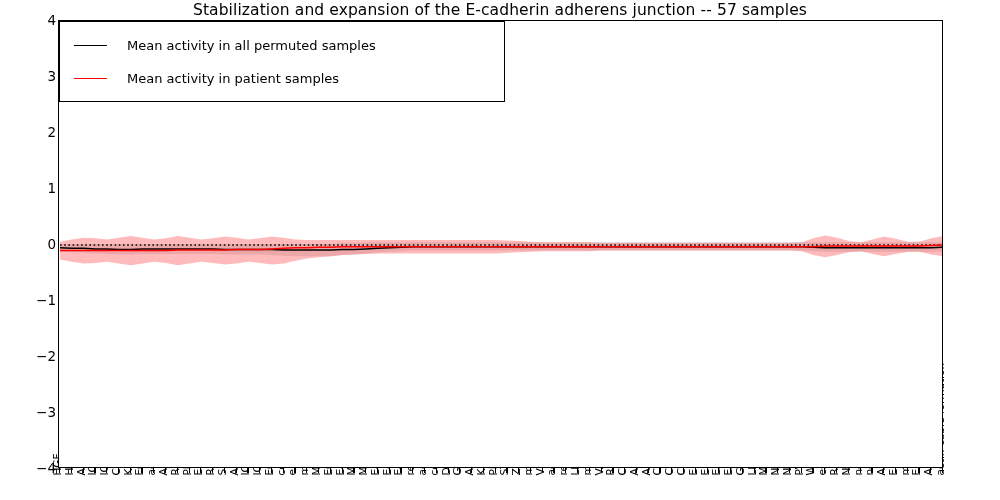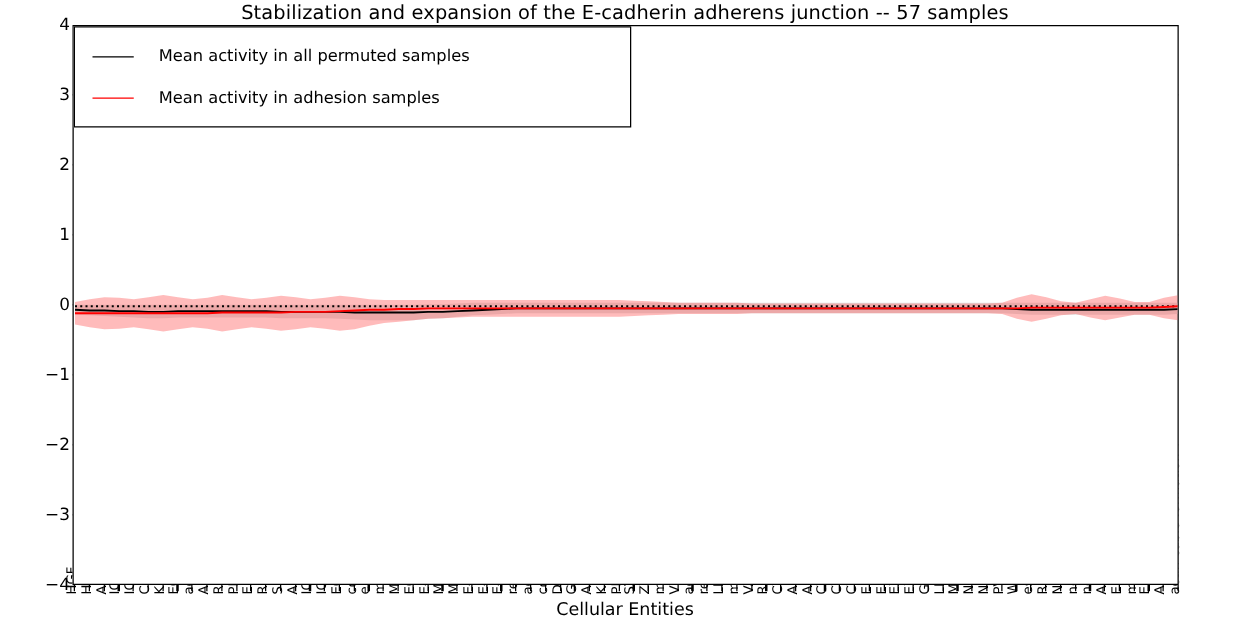--- a/index.html
+++ b/index.html
@@ -250,19 +250,18 @@
     </div>
   </div>
 
   <div class="legend">
     <div class="legend-row">
       <span class="legend-swatch"></span>
       <span class="legend-text">Mean activity in all permuted samples</span>
     </div>
     <div class="legend-row">
       <span class="legend-swatch red"></span>
-      <span class="legend-text">Mean activity in adhesion samples</span>
+      <span class="legend-text">Mean activity in patient samples</span>
     </div>
   </div>
 
-  <div class="xlabel">Cellular Entities</div>
 
 </div>
 
 </body></html>

